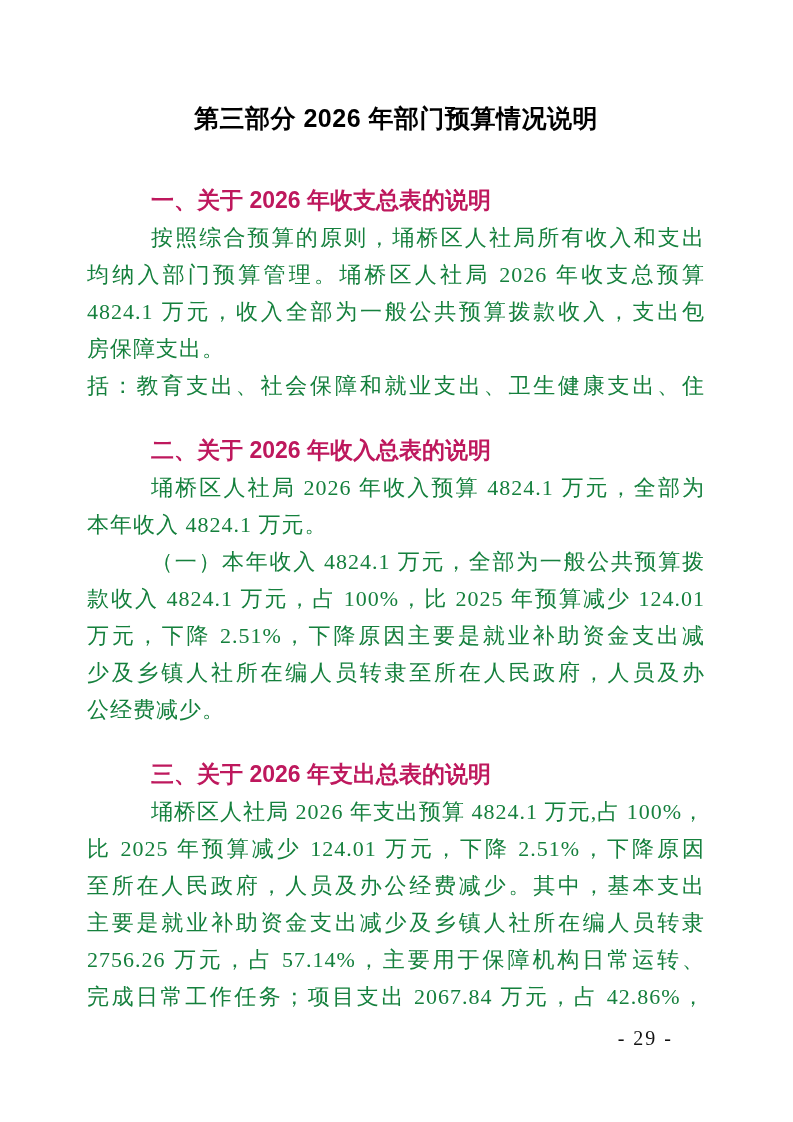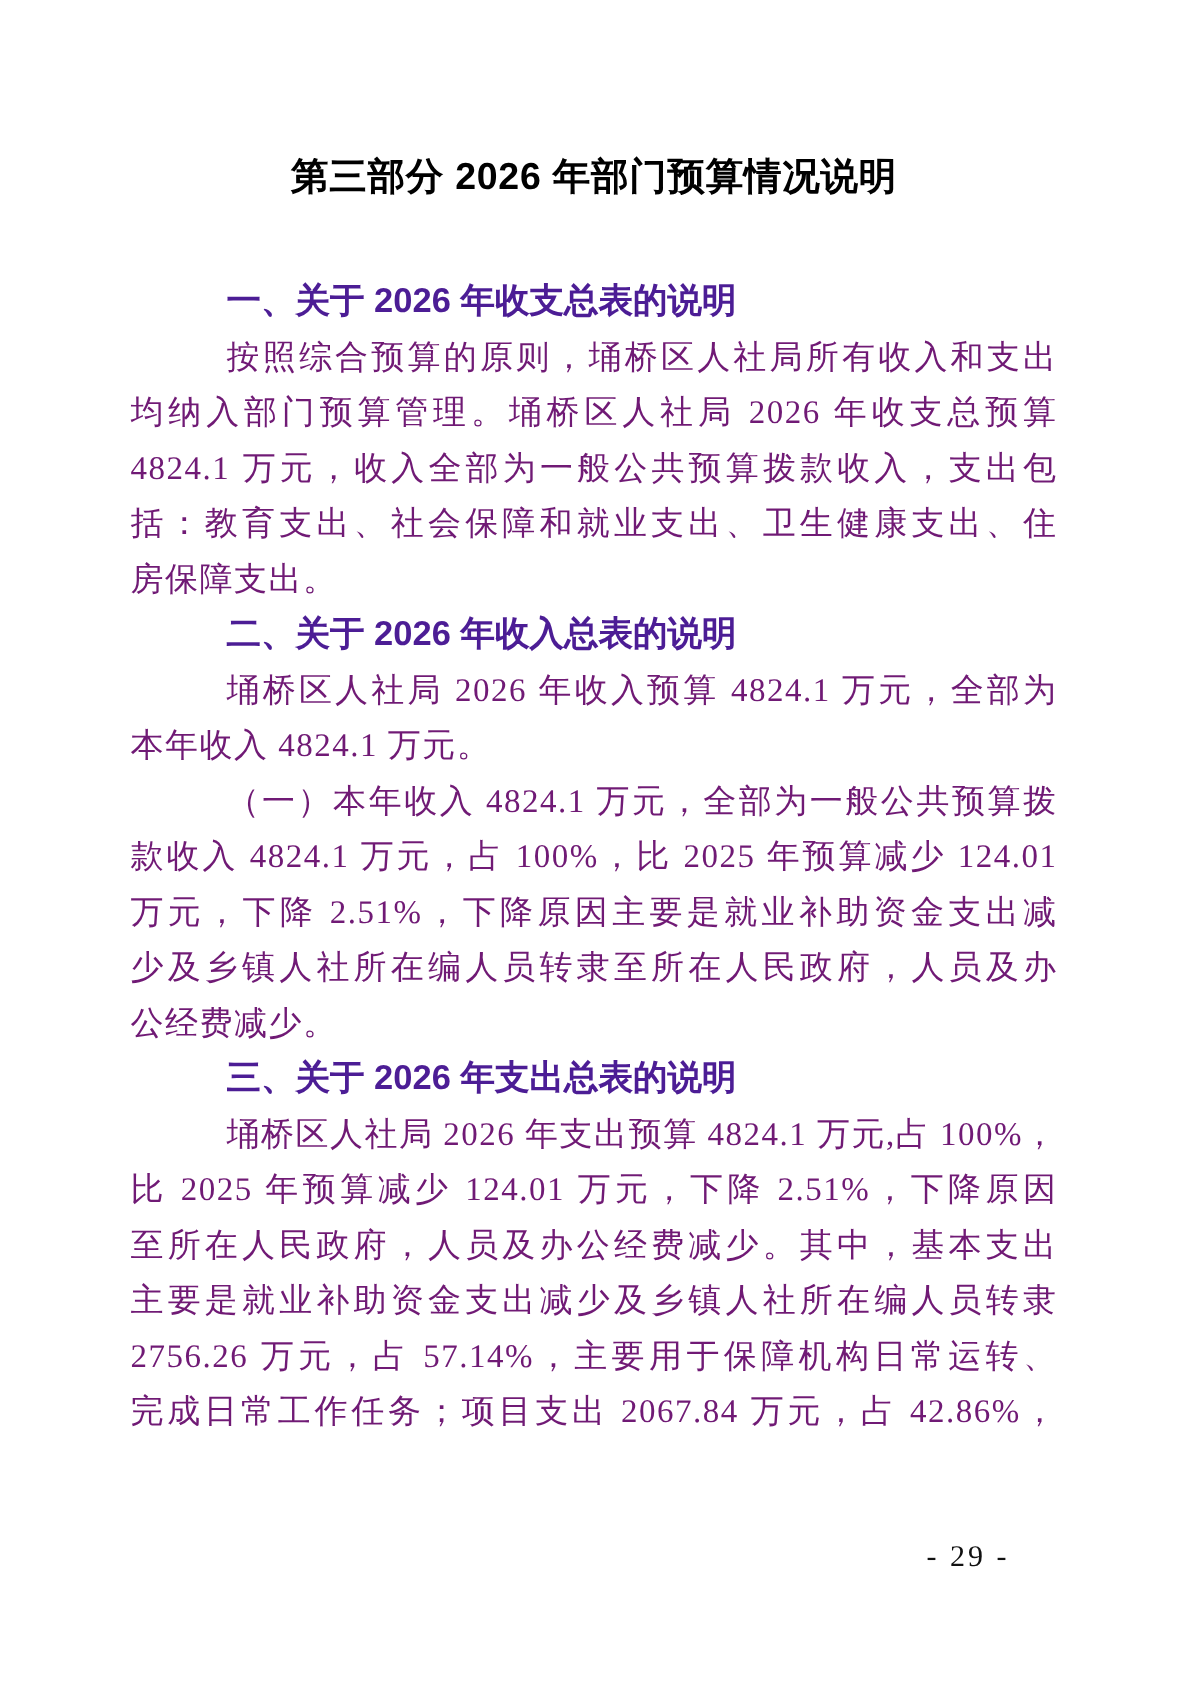--- a/index.html
+++ b/index.html
@@ -30,30 +30,31 @@
     color: #000000;
     margin-bottom: 46px;
     white-space: nowrap;
   }
   .heading-line {
     font-family: "Liberation Sans", "DejaVu Sans", sans-serif;
     font-weight: 700;
     font-size: 23px;
     height: 37px;
     line-height: 37px;
-    color: #4c1d95;
+    color: #be185d;
     padding-left: 64px;
     white-space: nowrap;
+    margin-top: 28px;
   }
   .body-line {
     font-family: "Liberation Serif", "DejaVu Serif", serif;
     font-size: 22px;
     height: 37px;
     line-height: 37px;
-    color: #701a75;
+    color: #15803d;
     letter-spacing: 1px;
     overflow: hidden;
   }
   .body-line.indent {
     padding-left: 64px;
   }
   .body-line.fill {
     text-align: justify;
     text-align-last: justify;
   }
@@ -74,22 +75,22 @@
 <body>
 
 <div class="page">
   <div class="content">
     <div class="doc-title">第三部分 2026 年部门预算情况说明</div>
     <div class="doc-body">
         <div class="heading-line">一、关于 2026 年收支总表的说明</div>
         <div class="body-line fill indent">按照综合预算的原则，埇桥区人社局所有收入和支出</div>
         <div class="body-line fill">均纳入部门预算管理。埇桥区人社局 2026 年收支总预算</div>
         <div class="body-line fill">4824.1 万元，收入全部为一般公共预算拨款收入，支出包</div>
+        <div class="body-line">房保障支出。</div>
         <div class="body-line fill">括：教育支出、社会保障和就业支出、卫生健康支出、住</div>
-        <div class="body-line">房保障支出。</div>
         <div class="heading-line">二、关于 2026 年收入总表的说明</div>
         <div class="body-line fill indent">埇桥区人社局 2026 年收入预算 4824.1 万元，全部为</div>
         <div class="body-line">本年收入 4824.1 万元。</div>
         <div class="body-line fill indent">（一）本年收入 4824.1 万元，全部为一般公共预算拨</div>
         <div class="body-line fill">款收入 4824.1 万元，占 100%，比 2025 年预算减少 124.01</div>
         <div class="body-line fill">万元，下降 2.51%，下降原因主要是就业补助资金支出减</div>
         <div class="body-line fill">少及乡镇人社所在编人员转隶至所在人民政府，人员及办</div>
         <div class="body-line">公经费减少。</div>
         <div class="heading-line">三、关于 2026 年支出总表的说明</div>
         <div class="body-line fill indent">埇桥区人社局 2026 年支出预算 4824.1 万元,占 100%，</div>

